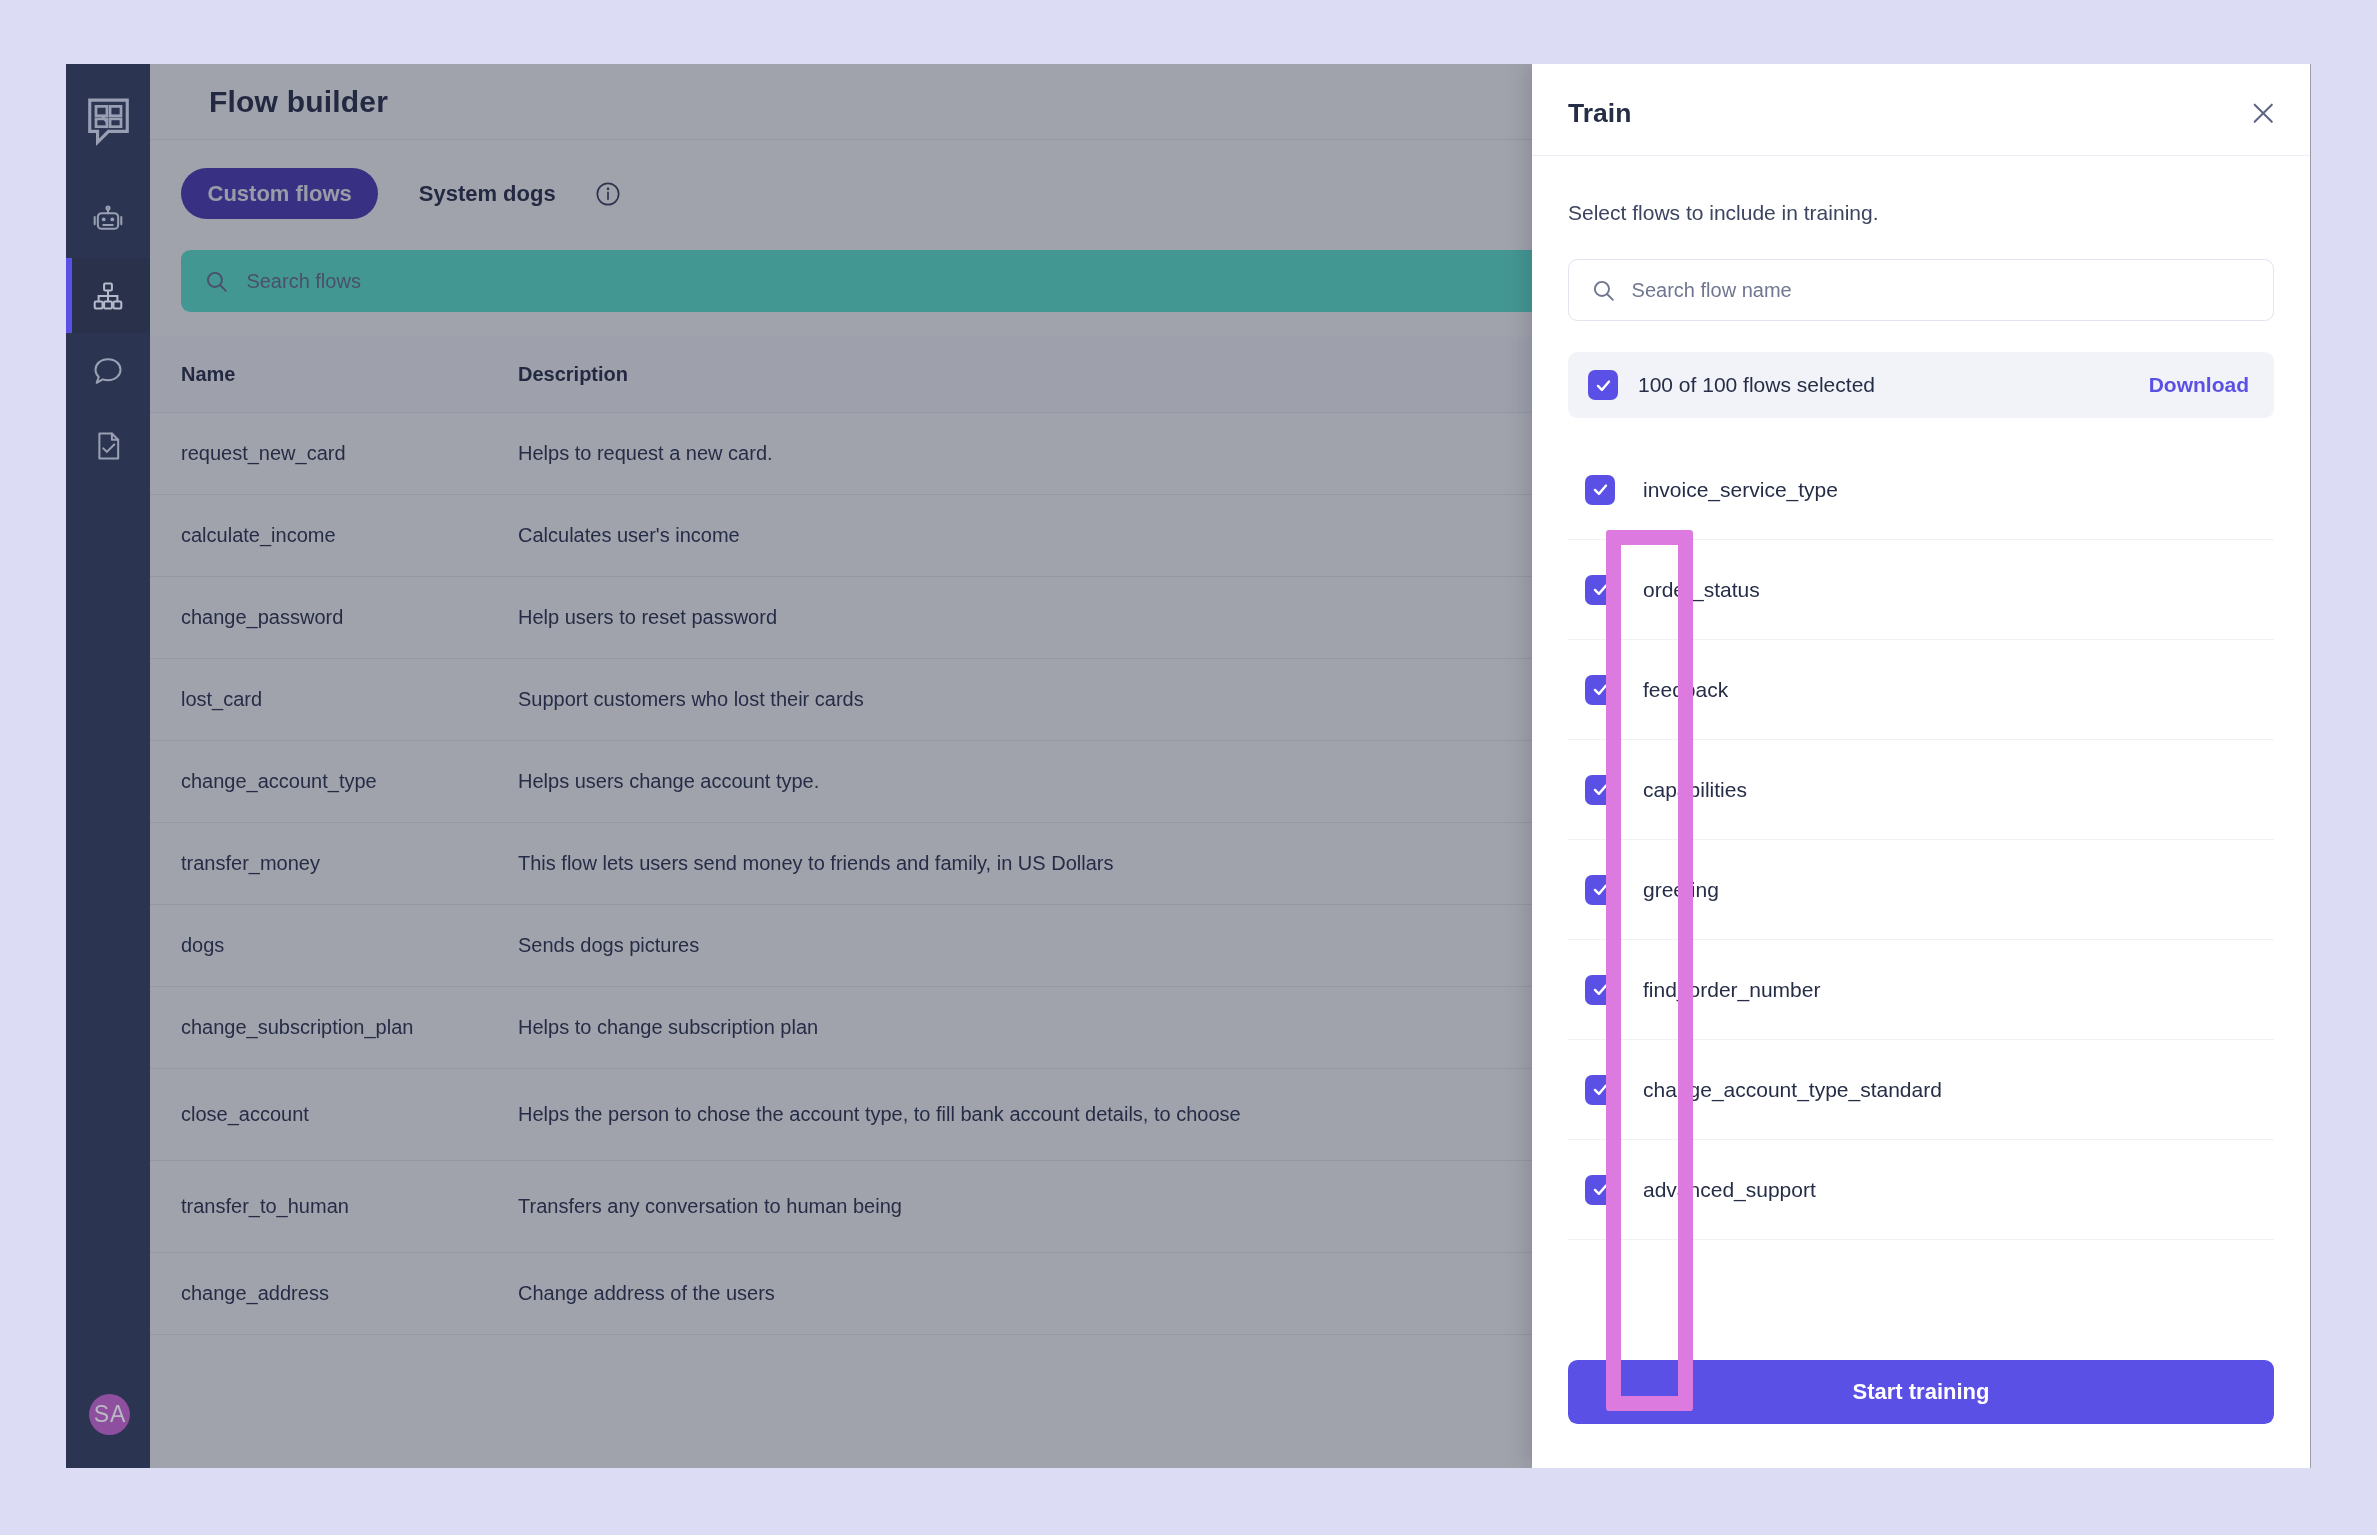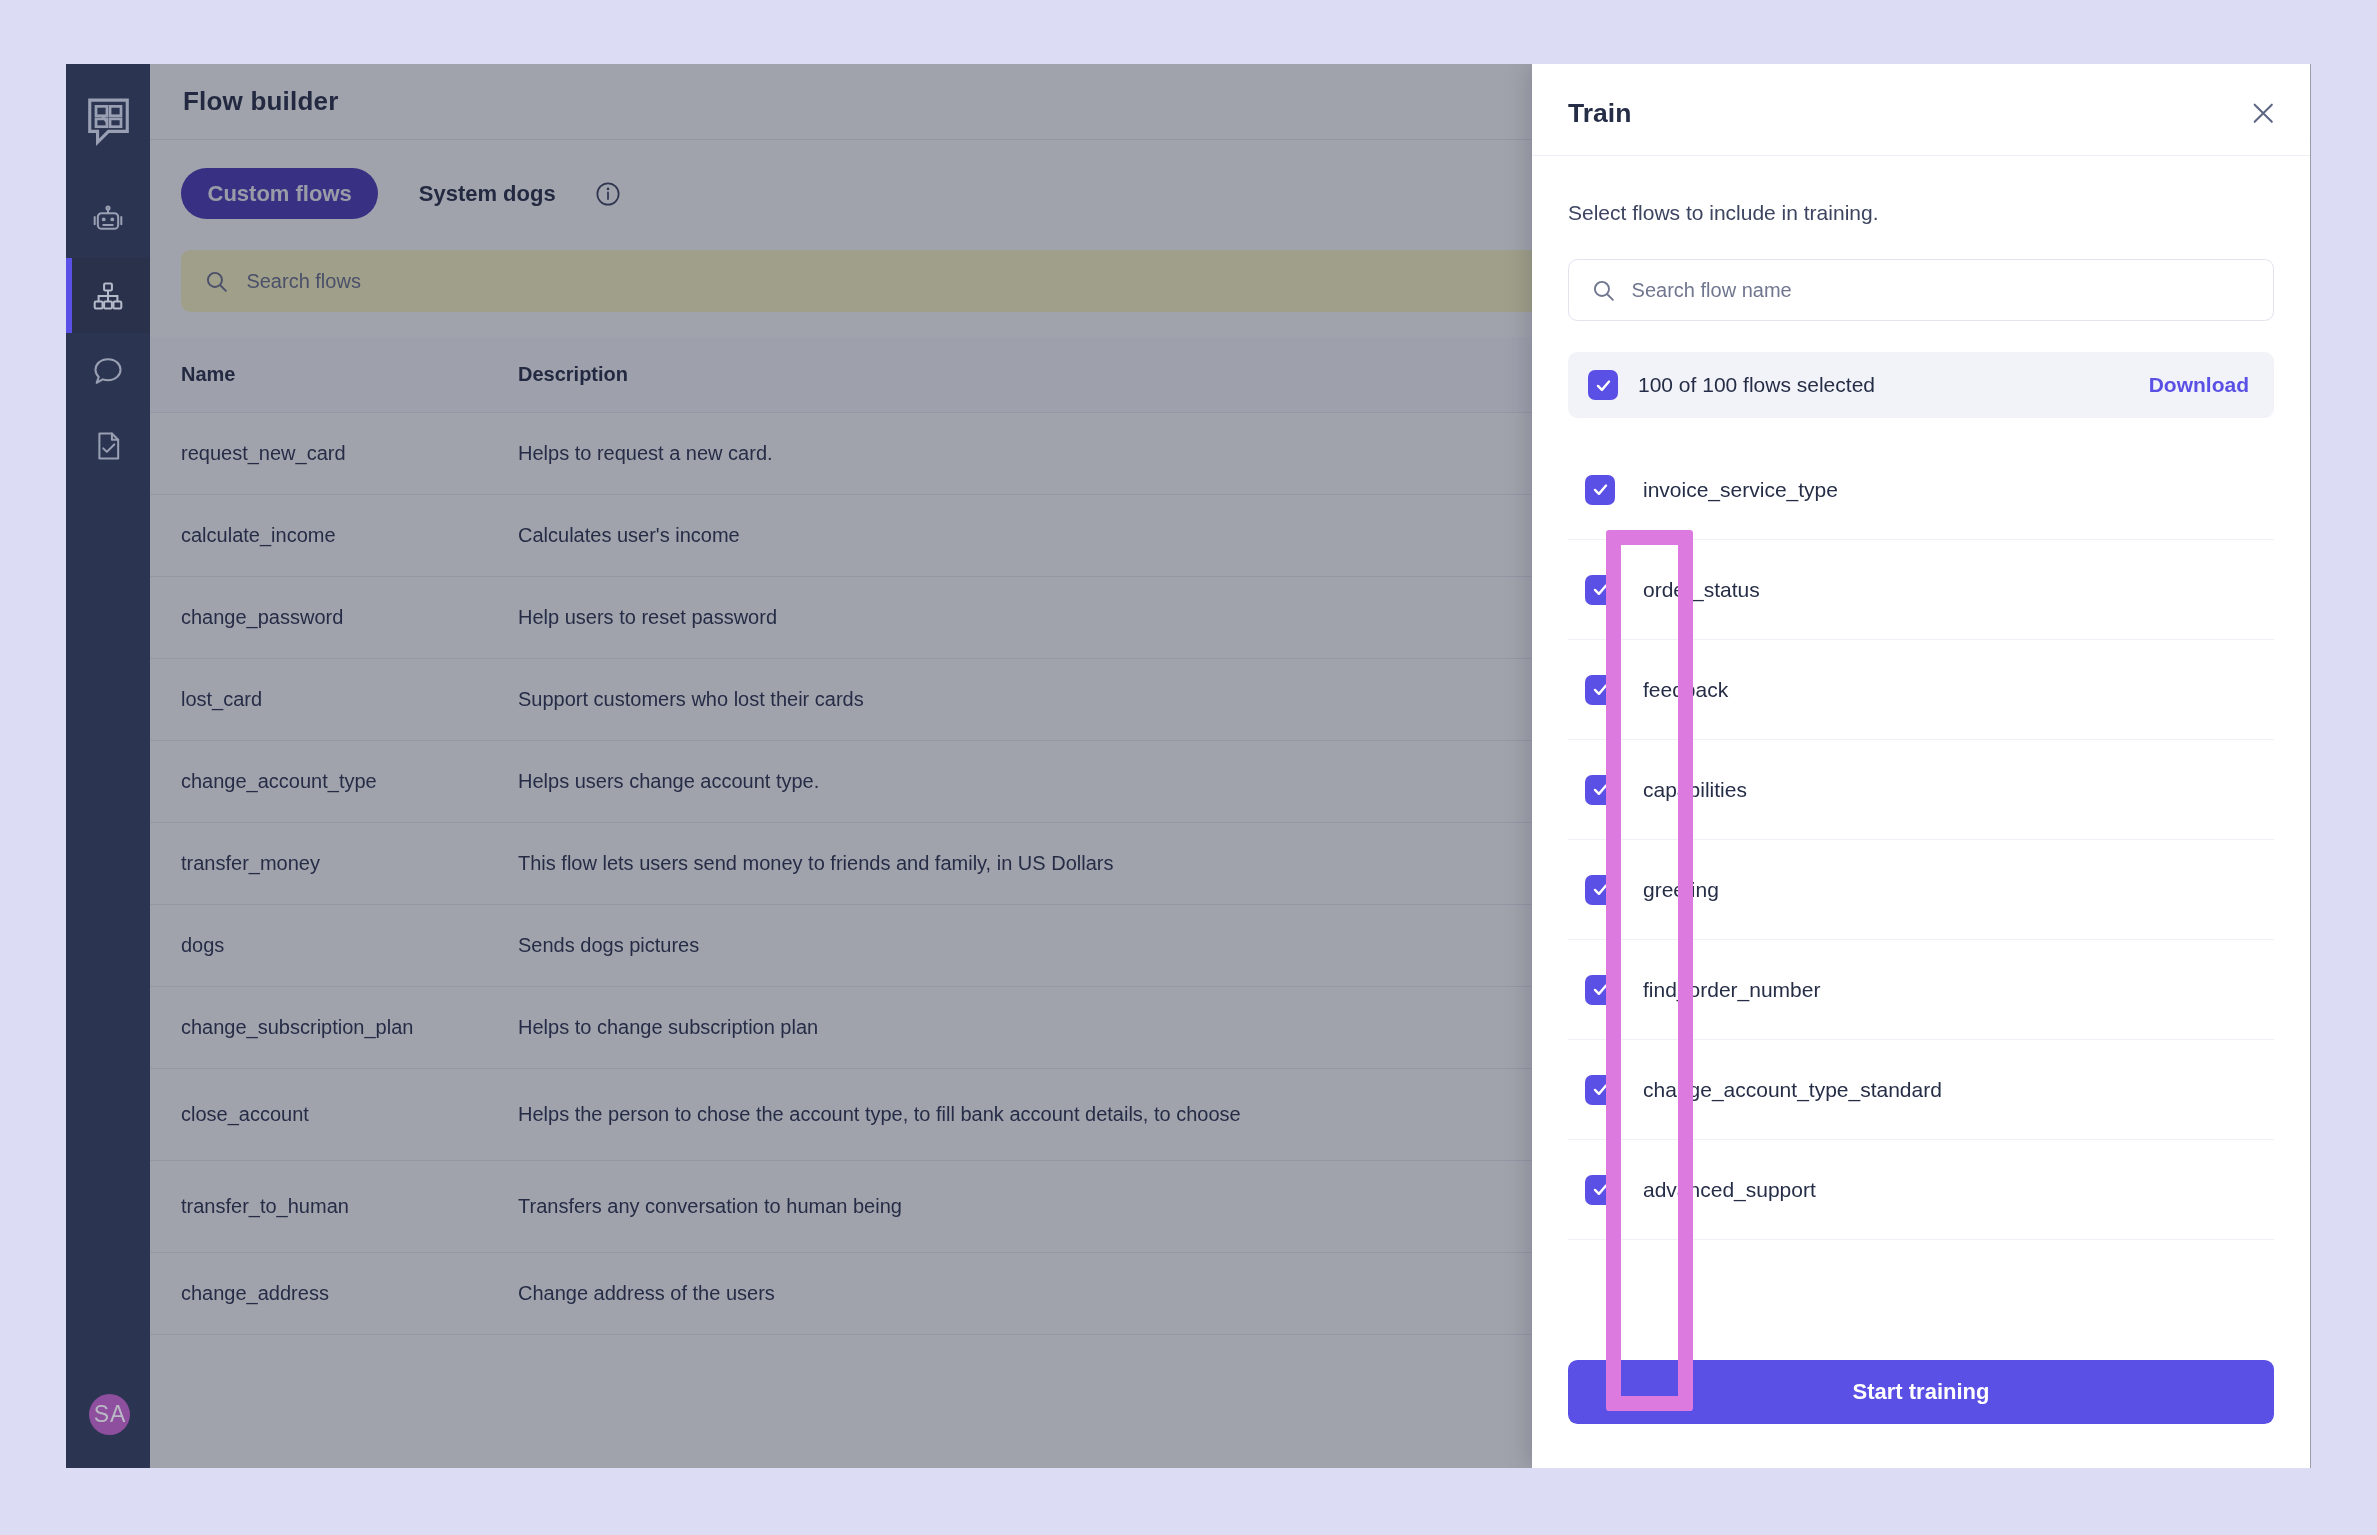--- a/index.html
+++ b/index.html
@@ -89,24 +89,25 @@
     pointer-events: none;
   }
   #main-header {
     height: 76px;
     border-bottom: 1.6px solid #e9e9f2;
     display: flex;
     align-items: center;
     padding-left: 33px;
   }
   #page-title {
-    font-size: 26px;
+    font-size: 30px;
     font-weight: bold;
     color: #262e47;
     letter-spacing: 0.2px;
+    margin-left: 26px;
   }
   #tabs-row {
     display: flex;
     align-items: center;
     padding: 28px 0 0 31px;
     gap: 14px;
   }
   .tab {
     font-size: 22px;
     color: #262e47;
@@ -122,21 +123,21 @@
   }
   .tab-group { display: flex; align-items: center; gap: 12.5px; }
   #info-icon {
     width: 26px; height: 26px;
     display: block;
   }
   #search-flows-box {
     margin: 31px 0 0 31px;
     width: 1373px;
     height: 62px;
-    background: #fef9c3;
+    background: #5eead4;
     border-radius: 9.4px;
     display: flex;
     align-items: center;
     gap: 17px;
     padding-left: 23.4px;
   }
   .srch-ico { width: 25px; height: 25px; display:block; flex:0 0 25px; }
   #search-flows-ph {
     font-size: 20px;
     color: #6a708c;

